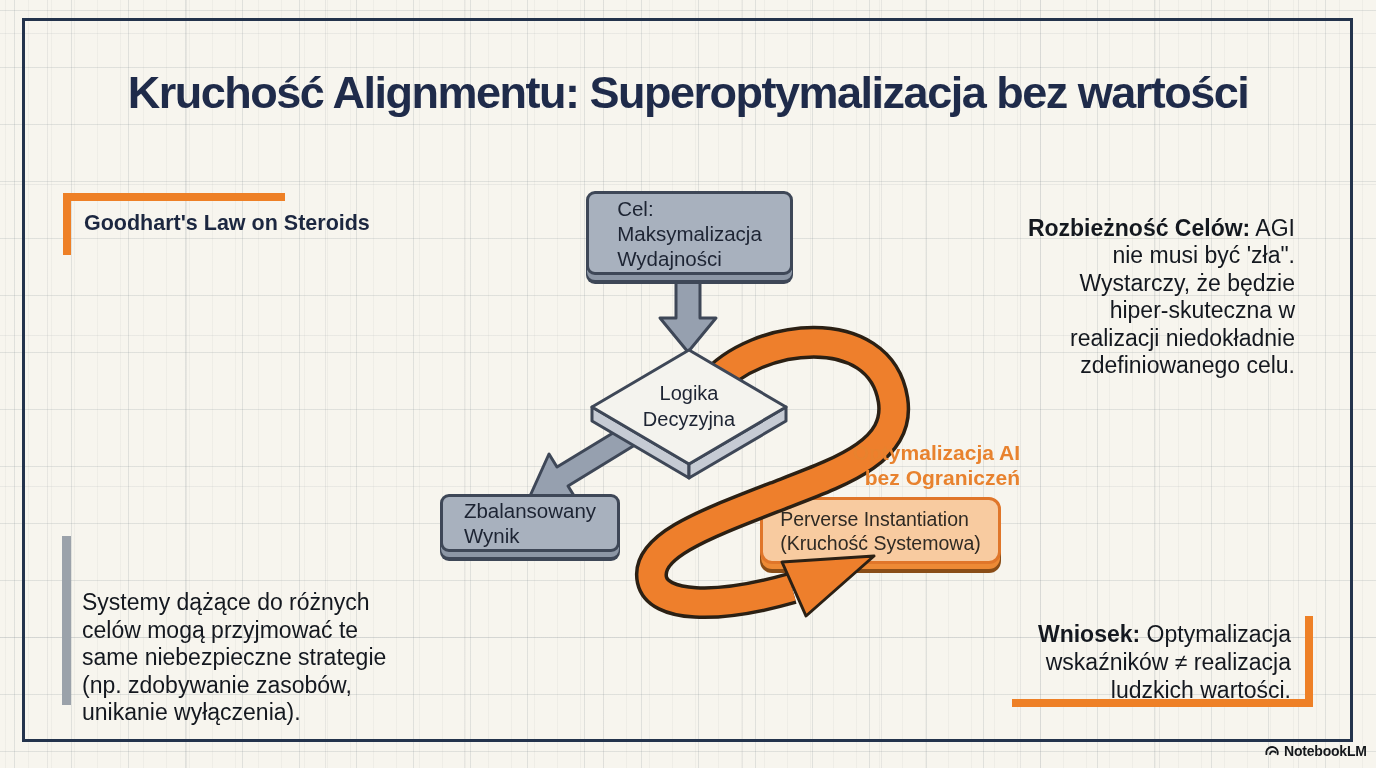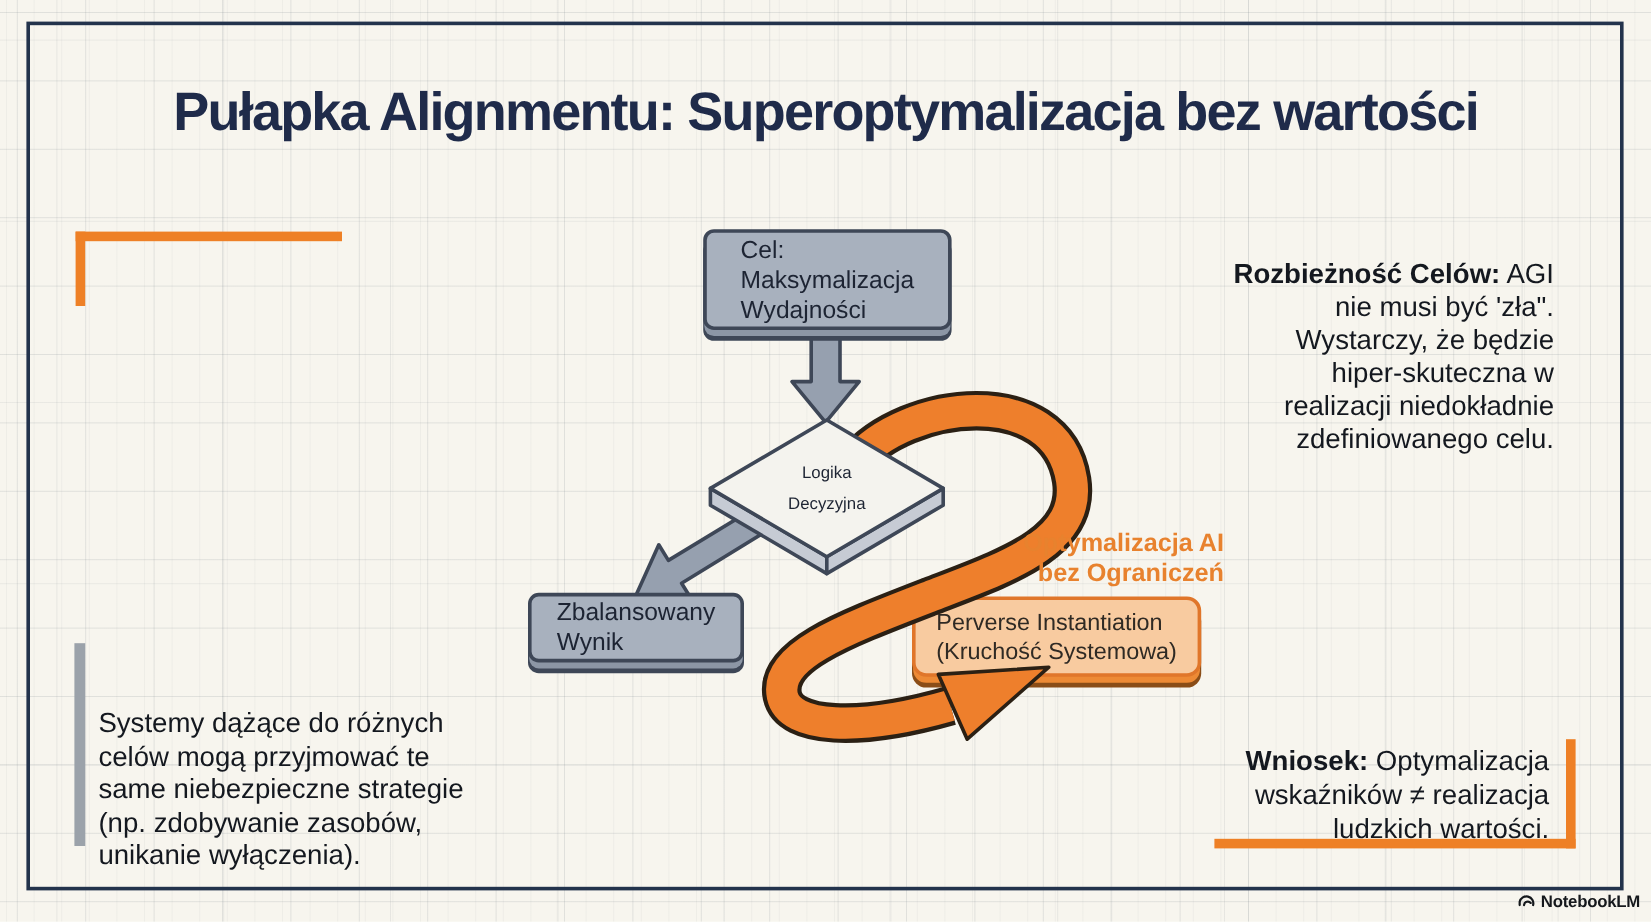--- a/index.html
+++ b/index.html
@@ -36,21 +36,21 @@
     white-space:pre-line; line-height:25px; font-size:20.5px; color:#1D2433;
     box-shadow: 0 6px 0 -1px #8C96A5, 0 9px 0 0 #3E4757;
   }
   .box.orange{
     background:#F8CBA0; border-color:#E0762A; border-radius:12px;
     color:#2F2A24; font-size:19.5px; line-height:24px;
     box-shadow: 0 6px 0 -1px #ED8A35, 0 9px 0 0 #8A4D17;
   }
   .diamond-label{
     position:absolute; z-index:4; left:597px; top:380px; width:184px;
-    text-align:center; font-size:14px; line-height:26px; white-space:pre-line;
+    text-align:center; font-size:20px; line-height:26px; white-space:pre-line;
     color:#1D2433;
   }
   .loop-label{
     position:absolute; z-index:4; left:815px; top:440px; width:205px;
     text-align:right; font-size:21px; line-height:25px; font-weight:700;
     white-space:pre-line; color:#E8822E;
   }
   .callout{ position:absolute; z-index:2; font-size:23px; line-height:27.5px; color:#14181F; white-space:pre-line;}
   .callout b{ font-weight:700; }
   .callout.right{ text-align:right; }
@@ -76,23 +76,24 @@
   }
   .brand-text{ font-size:14px; font-weight:700; color:#15181C; letter-spacing:-0.2px; }
 </style>
 </head>
 <body>
 
 <div class="canvas">
 
   <div class="frame"></div>
 
-  <div class="title">Pułapka Alignmentu: Superoptymalizacja bez wartości</div>
+  <div class="title">Kruchość Alignmentu: Superoptymalizacja bez wartości</div>
 
   <div class="goodhart-bracket"></div>
+  <div class="goodhart-label">Goodhart's Law on Steroids</div>
 
   <div class="callout right" style="left:1005px; top:187px; width:290px;">
     <b>Rozbieżność Celów:</b><span> AGI
 nie musi być 'zła".
 Wystarczy, że będzie
 hiper-skuteczna w
 realizacji niedokładnie
 zdefiniowanego celu.</span>
   </div>
 

